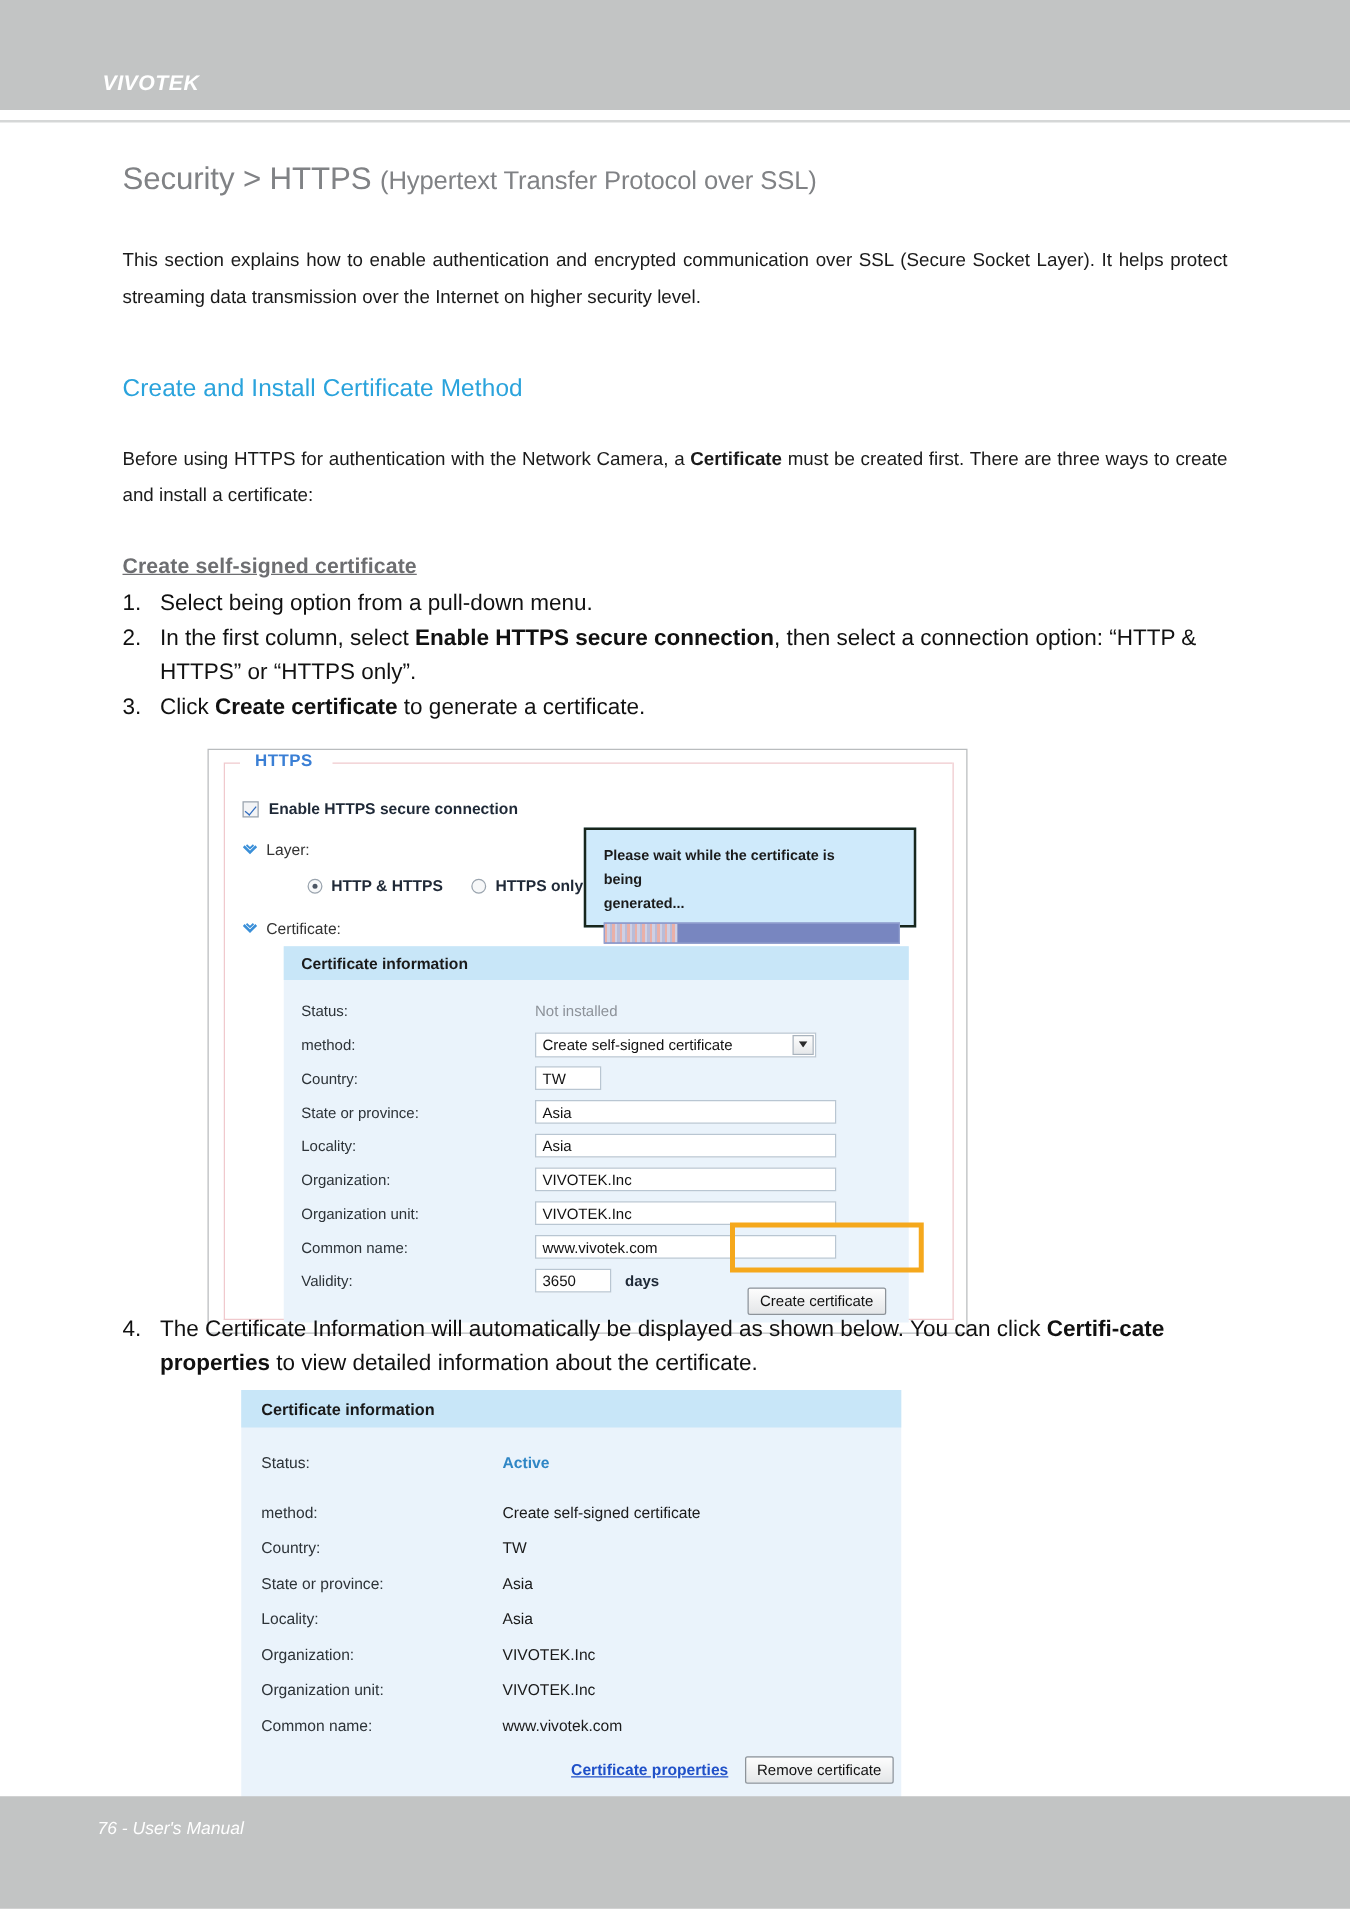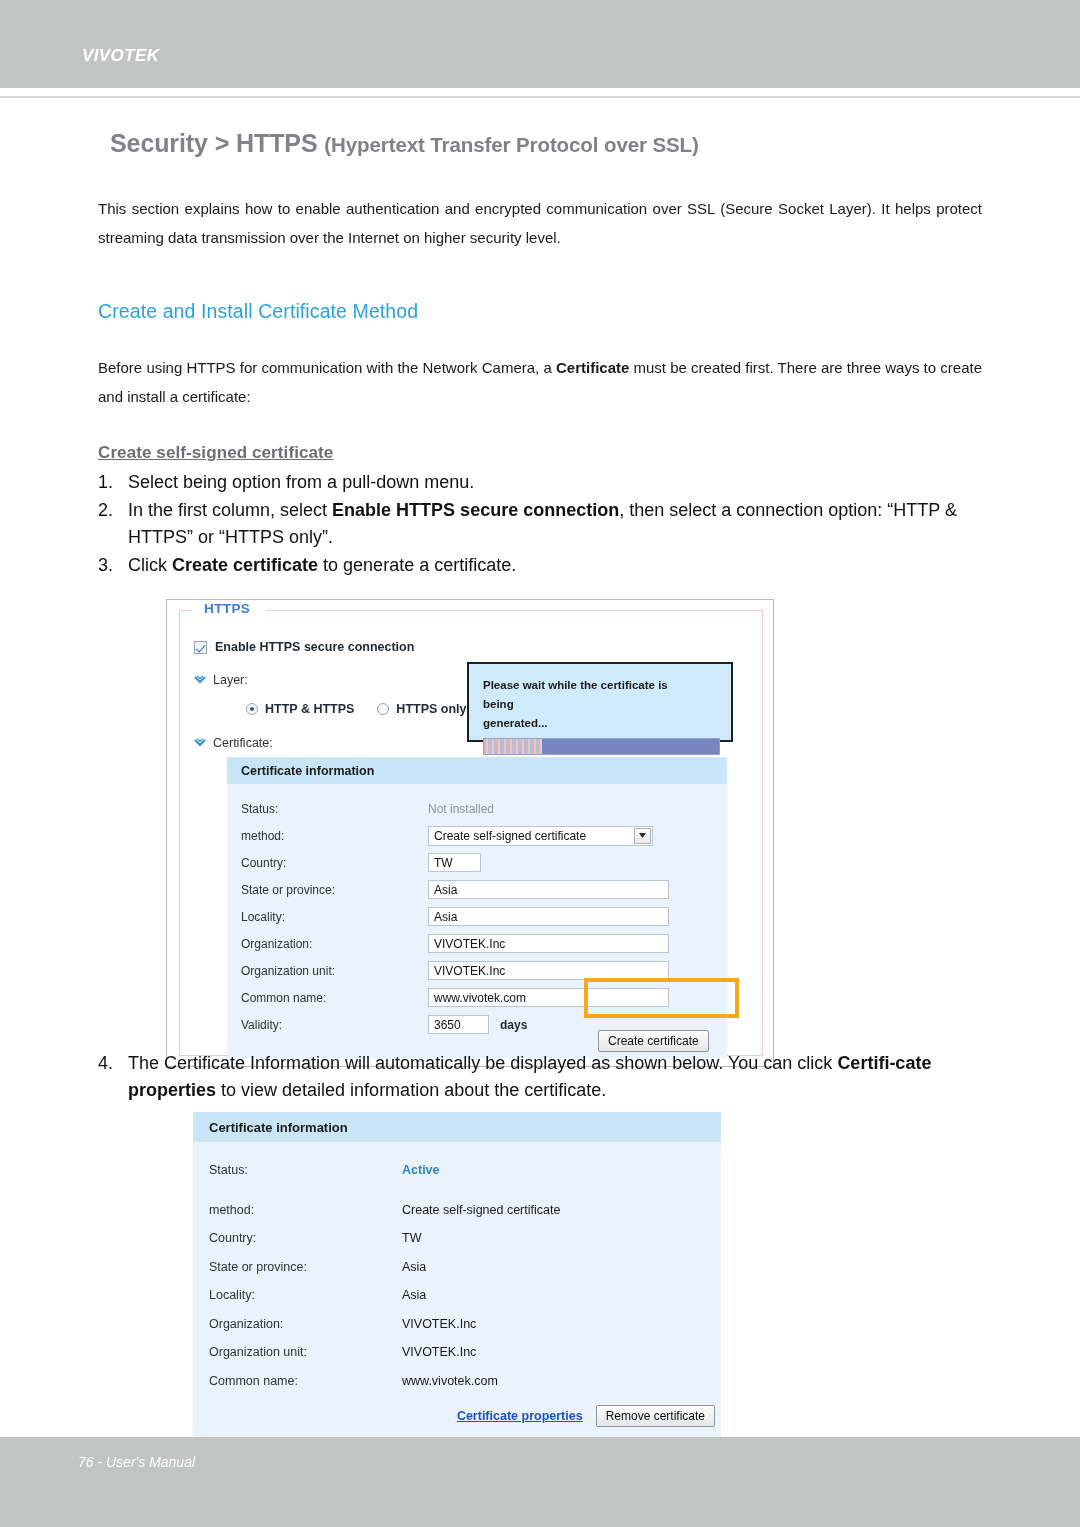--- a/index.html
+++ b/index.html
@@ -19,21 +19,21 @@
   .page-header {
     position: absolute;
     left: 0; top: 0;
     width: 1080px;
     height: 88px;
     background: #c2c4c4;
   }
   .brand {
     position: absolute;
     left: 82px;
-    top: 56px;
+    top: 67px;
     transform: translateY(-50%);
     color: #ffffff;
     font-style: italic;
     font-weight: bold;
     font-size: 17px;
     letter-spacing: 0.4px;
   }
   .header-rule {
     position: absolute;
     left: 0; top: 96px;
@@ -44,23 +44,23 @@
 
   
   .content {
     position: absolute;
     left: 98px;
     top: 128px;
     width: 884px;
   }
 
   h1.title {
-    margin: 0 0 36px 12px;
+    margin: 0 0 36px 0;
     font-size: 25px;
-    font-weight: bold;
+    font-weight: normal;
     color: #808285;
     line-height: 1.2;
     letter-spacing: -0.1px;
   }
   h1.title .small {
     font-size: 20.5px;
   }
 
   p.body-text {
     margin: 0;
@@ -442,21 +442,21 @@
 <div class="header-rule"></div>
 
 <div class="content">
 
   <h1 class="title"><span>Security &gt;  HTTPS </span><span class="small">(Hypertext Transfer Protocol over SSL)</span></h1>
 
   <p class="body-text">This section explains how to enable authentication and encrypted communication over SSL (Secure Socket Layer). It helps protect streaming data transmission over the Internet on higher security level.</p>
 
   <h2 class="blue-head">Create and Install Certificate Method</h2>
 
-  <p class="body-text"><span>Before using HTTPS for communication with the Network Camera, a </span><span class="b">Certificate</span><span> must be created first. There are three ways to create and install a certificate:</span></p>
+  <p class="body-text"><span>Before using HTTPS for authentication with the Network Camera, a </span><span class="b">Certificate</span><span> must be created first. There are three ways to create and install a certificate:</span></p>
 
   <h3 class="sub-head">Create self-signed certificate</h3>
 
   <ol class="steps">
     <li>
       <span class="num">1.</span><span>Select being option from a pull-down menu.</span>
     </li>
     <li>
       <span class="num">2.</span><span>In the first column, select </span><span class="b">Enable HTTPS secure connection</span><span>, then select a connection option: “HTTP &amp; HTTPS” or “HTTPS only”.</span>
     </li>

